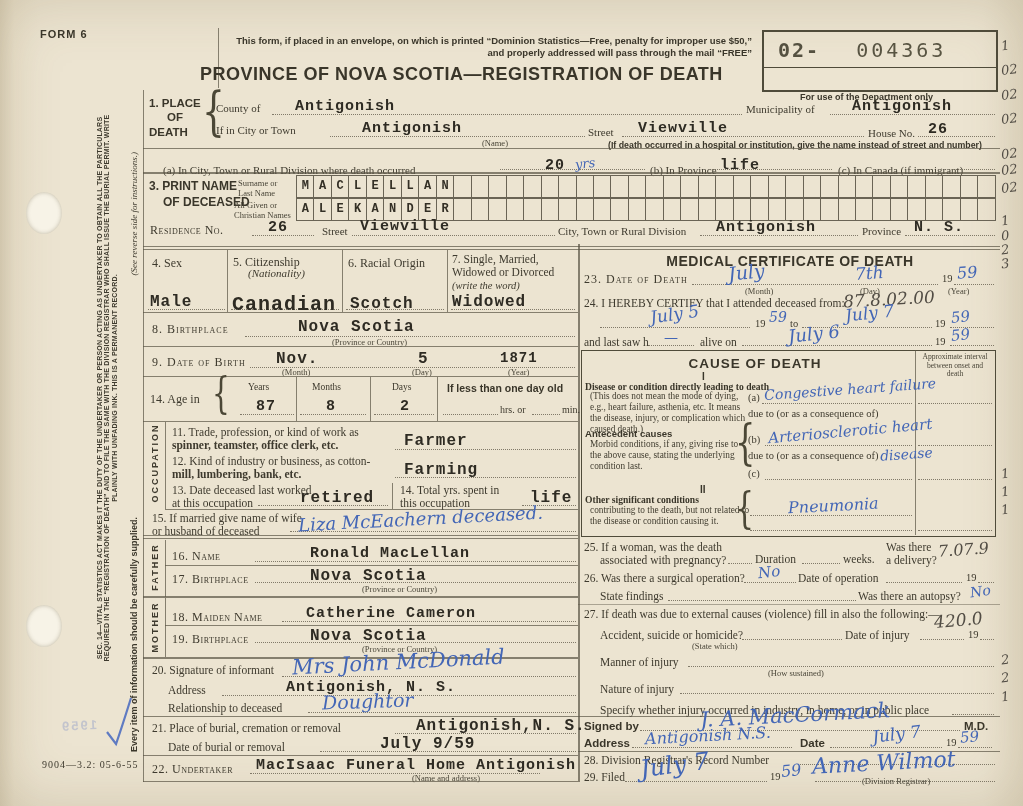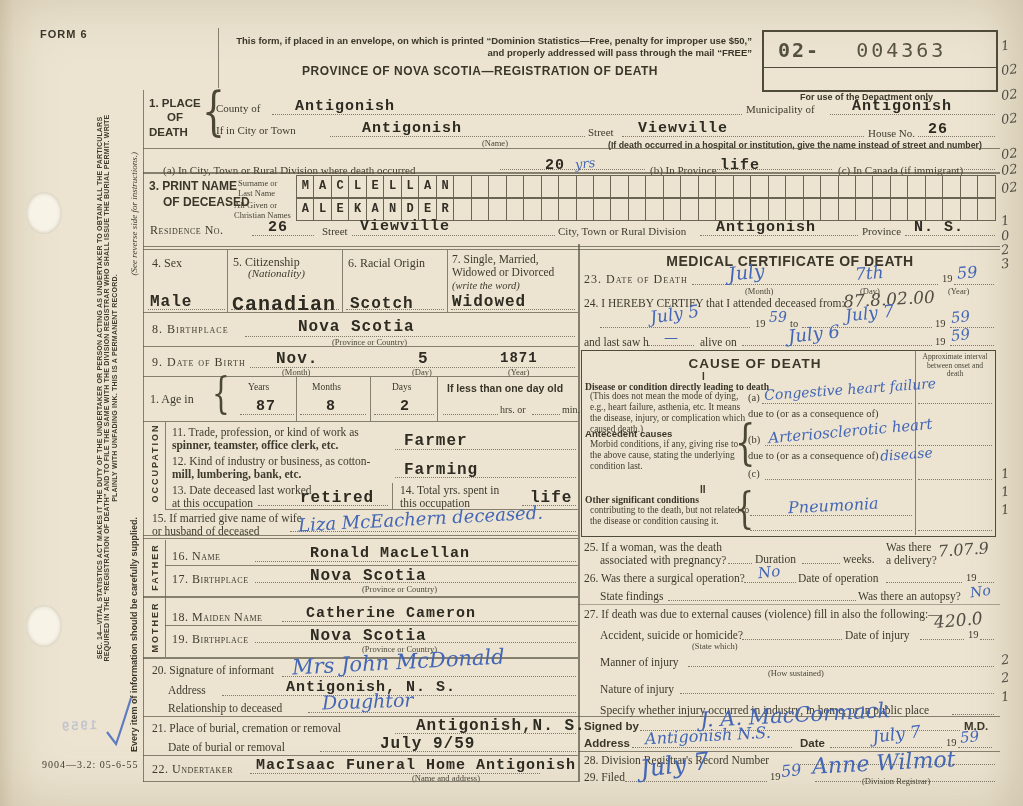--- a/index.html
+++ b/index.html
@@ -46,21 +46,21 @@
     <path d="M28 3 C22 22 17 38 13 49 L4 37" fill="none" stroke="#3c60be" stroke-width="2.2" opacity=".8"></path>
   </svg>
   <div class="p" style="left:60px;top:718px;transform:scaleX(-1) rotate(3deg);font:700 13px 'Liberation Sans',sans-serif;letter-spacing:2px;color:rgba(90,115,195,.28)">1959</div>
 
   <div class="vl" style="left:143px;top:90px;height:692px"></div>
   <div class="vl" style="left:218px;top:28px;height:60px"></div>
   <div class="vl" style="left:578px;top:244px;height:538px;width:1.5px"></div>
 
   <div class="p hd" style="left:40px;top:28px;font-size:11px;letter-spacing:1px">FORM 6</div>
   <div class="p hd" style="left:232px;top:35px;width:520px;font-size:9.5px;line-height:1.25;text-align:right;white-space:normal">This form, if placed in an envelope, on which is printed “Dominion Statistics—Free, penalty for improper use $50,” and properly addressed will pass through the mail “FREE”</div>
-  <div class="p hd" style="left:200px;top:64px;width:560px;font-size:12px;text-align:center;letter-spacing:.5px">PROVINCE OF NOVA SCOTIA—REGISTRATION OF DEATH</div>
+  <div class="p hd" style="left:200px;top:64px;width:560px;font-size:18px;text-align:left;letter-spacing:.5px">PROVINCE OF NOVA SCOTIA—REGISTRATION OF DEATH</div>
   <div class="p" style="left:762px;top:30px;width:232px;height:58px;border:2px solid #4f4b3a">
     <div style="height:35px;border-bottom:1.5px solid #4f4b3a;display:flex;align-items:center">
       <span style="font:700 20px 'DejaVu Sans Mono',monospace;color:#545040;letter-spacing:2px;margin-left:14px">02-</span>
       <span style="font:20px 'DejaVu Sans Mono',monospace;color:#585442;letter-spacing:3px;margin-left:36px">004363</span>
     </div>
   </div>
   <div class="p hd f9" style="left:800px;top:92px">For use of the Department only</div>
 
   <div class="p hd f115" style="left:149px;top:96px;line-height:1.25">
     <span>1.</span> <span>PLACE</span><br><span style="margin-left:18px">OF</span><br><span>DEATH</span>
@@ -225,21 +225,21 @@
   <span class="p lbl sc f12" style="left:152px;top:355px;letter-spacing:1px">9. Date of Birth</span>
   <div class="dot" style="left:250px;top:367px;width:325px"></div>
   <span class="p typed" style="left:276px;top:350px;font-size:16px">Nov.</span>
   <span class="p typed" style="left:418px;top:350px;font-size:16px">5</span>
   <span class="p typed" style="left:500px;top:350px;font-size:14px">1871</span>
   <span class="p hint" style="left:282px;top:368px">(Month)</span>
   <span class="p hint" style="left:412px;top:368px">(Day)</span>
   <span class="p hint" style="left:508px;top:368px">(Year)</span>
   <div class="hl" style="left:143px;top:376px;width:435px"></div>
 
-  <span class="p lbl f12" style="left:150px;top:392px">1. Age in</span>
+  <span class="p lbl f12" style="left:150px;top:392px">14. Age in</span>
   <div class="p brace" style="left:212px;top:380px;font-size:28px;transform:scaleY(1.5)">{</div>
   <div class="vl" style="left:296px;top:377px;height:44px"></div>
   <div class="vl" style="left:370px;top:377px;height:44px"></div>
   <div class="vl" style="left:437px;top:377px;height:44px"></div>
   <span class="p lbl f95" style="left:248px;top:382px">Years</span>
   <span class="p lbl f95" style="left:312px;top:382px">Months</span>
   <span class="p lbl f95" style="left:392px;top:382px">Days</span>
   <span class="p lbl f105 hd" style="left:447px;top:382px;font-weight:600">If less than one day old</span>
   <div class="dot" style="left:240px;top:414px;width:54px"></div>
   <div class="dot" style="left:300px;top:414px;width:66px"></div>

